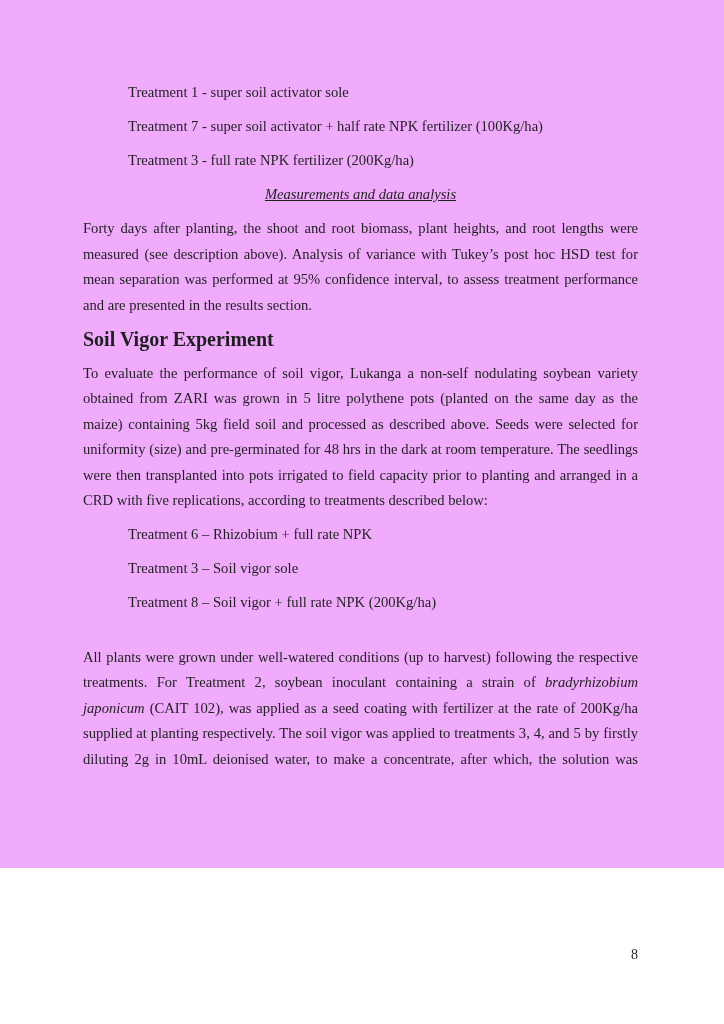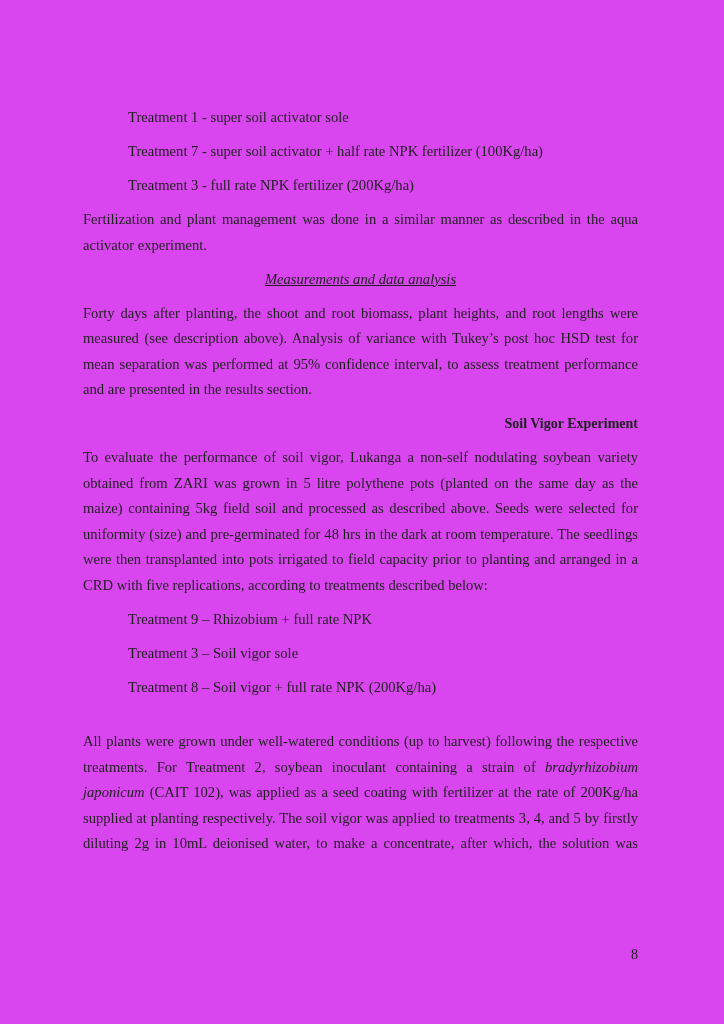--- a/index.html
+++ b/index.html
@@ -11,23 +11,23 @@
     width: 724px;
     height: 1024px;
     font-family: "Liberation Serif", serif;
     color: #1f1f1f;
     overflow: hidden;
   }
   .page {
     position: relative;
     box-sizing: border-box;
     width: 724px;
-    height: 1024px;
-    padding: 105px 86px 0 83px;
-    background: #d946ef;
+    height: 868px;
+    padding: 80px 86px 0 83px;
+    background: #f0abfc;
   }
   .body-text {
     margin: 0 0 8.5px 0;
     font-size: 14.6px;
     line-height: 25.5px;
     text-align: justify;
   }
   .list-item {
     margin: 0 0 8.5px 0;
     font-size: 14.6px;
@@ -42,24 +42,24 @@
     font-style: italic;
     text-decoration: underline;
     font-weight: normal;
     text-align: center;
   }
   .heading-underline.first {
     margin-top: 0;
   }
   .heading-bold {
     margin: 4px 0 8.5px 0;
-    font-size: 14px;
+    font-size: 20px;
     line-height: 25.5px;
     font-weight: bold;
-    text-align: right;
+    text-align: left;
   }
   .justify-last {
     text-align-last: justify;
     margin-top: 29px;
   }
   .italic {
     font-style: italic;
   }
   .page-number {
     position: absolute;
@@ -72,32 +72,31 @@
 </style>
 </head>
 <body>
 
 <div class="page">
 
   <p class="list-item">Treatment 1 - super soil activator sole</p>
   <p class="list-item">Treatment 7 - super soil activator + half rate NPK fertilizer (100Kg/ha)</p>
   <p class="list-item">Treatment 3 - full rate NPK fertilizer (200Kg/ha)</p>
 
-  <p class="body-text">Fertilization and plant management was done in a similar manner as described in the aqua activator experiment.</p>
 
   <h3 class="heading-underline first">Measurements and data analysis</h3>
 
   <p class="body-text">Forty days after planting, the shoot and root biomass, plant heights, and root lengths were measured (see description above). Analysis of variance with Tukey’s post hoc HSD test for mean separation was performed at 95% confidence interval, to assess treatment performance and are presented in the results section.</p>
 
   <h2 class="heading-bold">Soil Vigor Experiment</h2>
 
 
   <p class="body-text">To evaluate the performance of soil vigor, Lukanga a non-self nodulating soybean variety obtained from ZARI was grown in 5 litre polythene pots (planted on the same day as the maize) containing 5kg field soil and processed as described above.  Seeds were selected for uniformity (size) and pre-germinated for 48 hrs in the dark at room temperature. The seedlings were then transplanted into pots irrigated to field capacity prior to planting and arranged in a CRD with five replications, according to treatments described below:</p>
 
-  <p class="list-item">Treatment 9 – Rhizobium + full rate NPK</p>
+  <p class="list-item">Treatment 6 – Rhizobium + full rate NPK</p>
   <p class="list-item">Treatment 3 – Soil vigor sole</p>
   <p class="list-item">Treatment 8 – Soil vigor + full rate NPK (200Kg/ha)</p>
 
   <p class="body-text justify-last"><span>All plants were grown under well-watered conditions (up to harvest) following the respective treatments. For Treatment 2, soybean inoculant containing a strain of </span><span class="italic">bradyrhizobium japonicum</span><span> (CAIT 102), was applied as a seed coating with fertilizer at the rate of 200Kg/ha supplied at planting respectively. The soil vigor was applied to treatments 3, 4, and 5 by firstly diluting 2g in 10mL deionised water, to make a concentrate, after which, the solution was</span></p>
 
   <div class="page-number">8</div>
 
 </div>
 
 </body></html>

